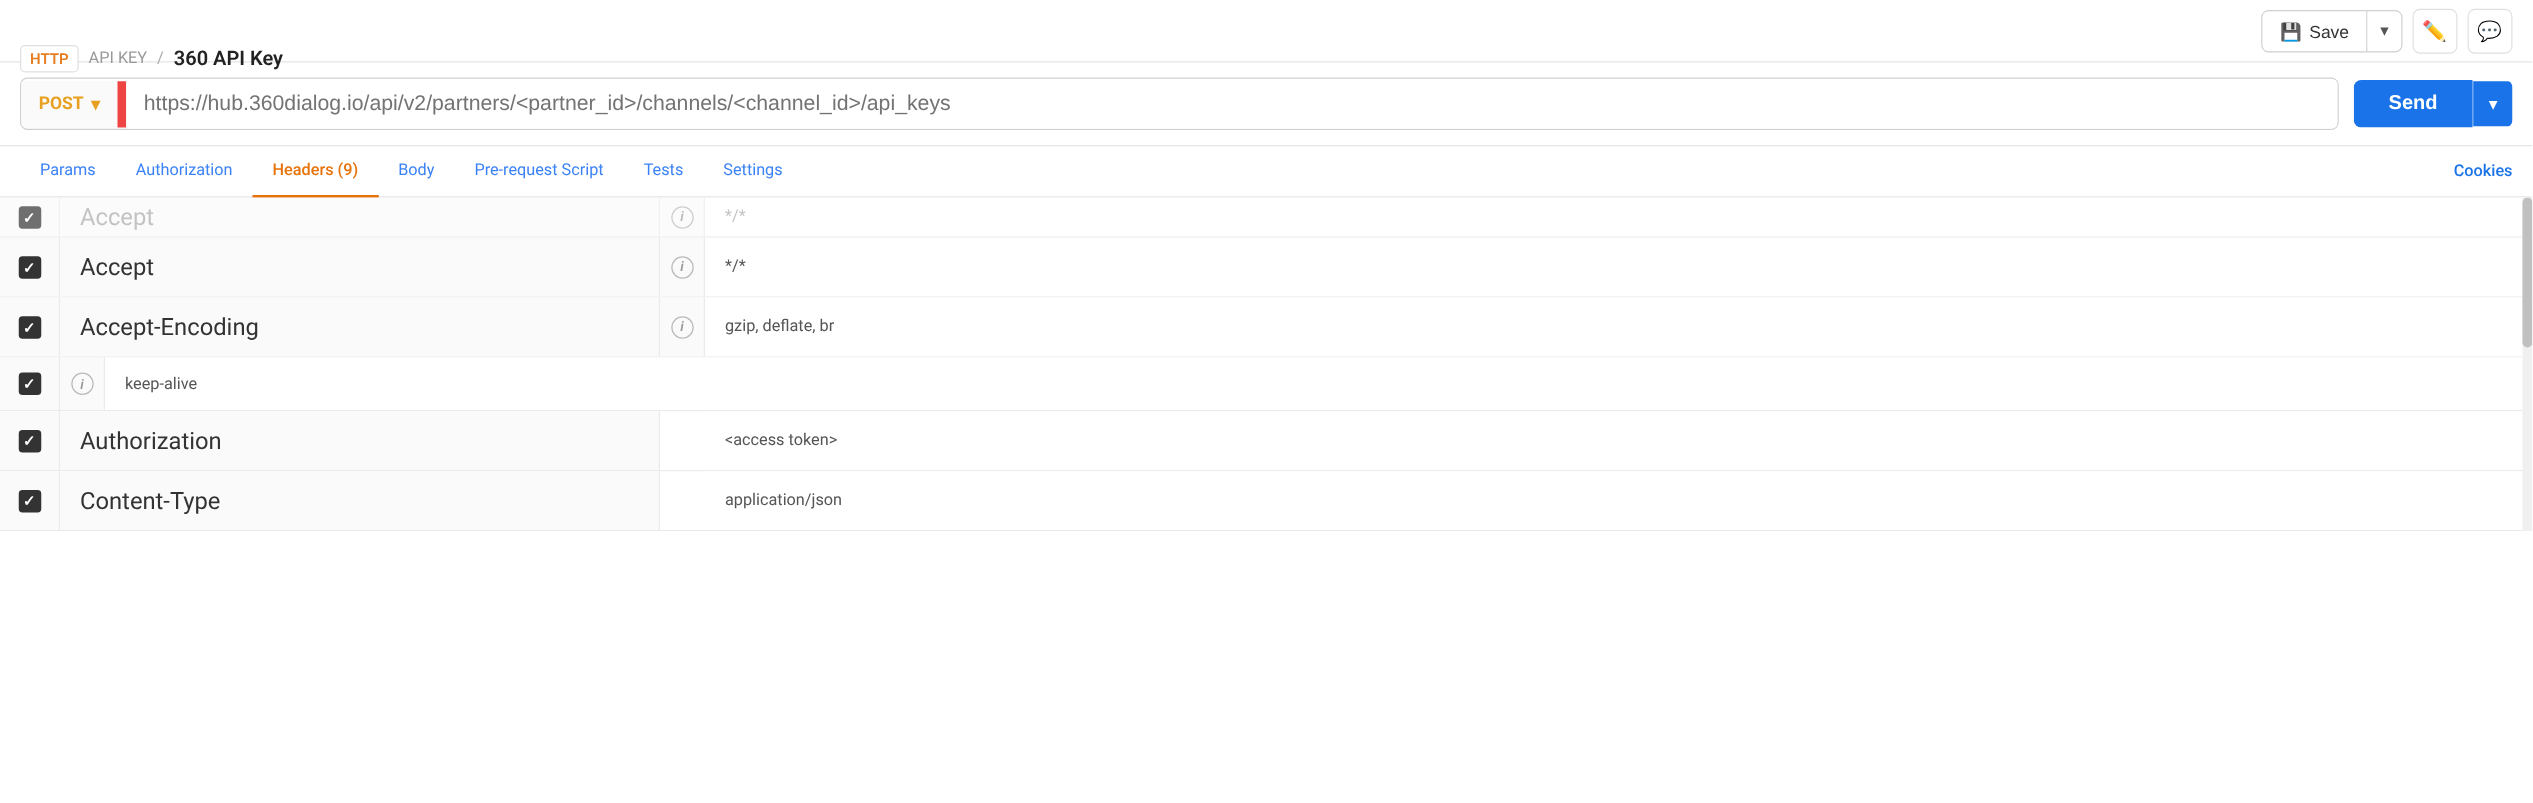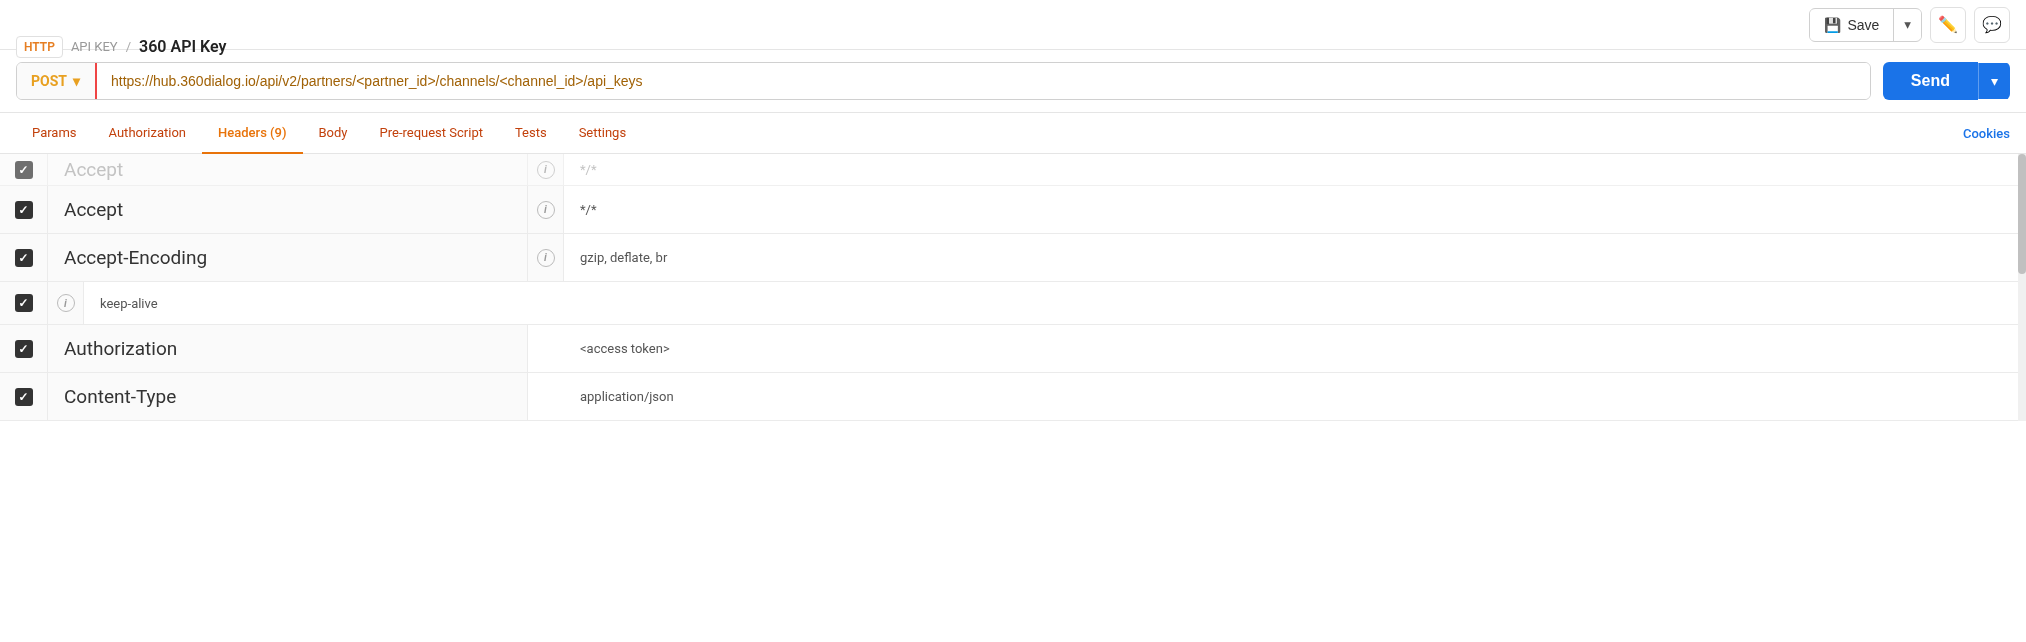--- a/index.html
+++ b/index.html
@@ -112,34 +112,34 @@
       border-radius: 6px;
       overflow: hidden;
       margin-right: 12px;
     }
     .method-dropdown {
       display: flex;
       align-items: center;
       gap: 6px;
       padding: 10px 14px;
       background: #fafafa;
-      border-right: 2px solid #ef4444;
+      border-right: 7px solid #ef4444;
       cursor: pointer;
       font-weight: 700;
       color: #e8a020;
       font-size: 14px;
       min-width: 80px;
     }
     .url-input {
       flex: 1;
       border: none;
       outline: none;
       padding: 10px 14px;
-      font-size: 14px;
-      color: #a16207;
+      font-size: 17px;
+      color: #737373;
       background: #fff;
     }
     .send-btn-group {
       display: flex;
       align-items: center;
       border-radius: 6px;
       overflow: hidden;
     }
     .send-btn {
       padding: 10px 28px;
@@ -167,21 +167,21 @@
       justify-content: space-between;
       padding: 0 16px;
       border-bottom: 1px solid #e5e5e5;
     }
     .tabs-left {
       display: flex;
       align-items: center;
     }
     .tab {
       padding: 12px 16px;
-      color: #c2410c;
+      color: #3b82f6;
       cursor: pointer;
       font-size: 13px;
       border-bottom: 2px solid transparent;
       margin-bottom: -1px;
       white-space: nowrap;
     }
     .tab.active {
       color: #e8730a;
       border-bottom: 2px solid #e8730a;
       font-weight: 500;

